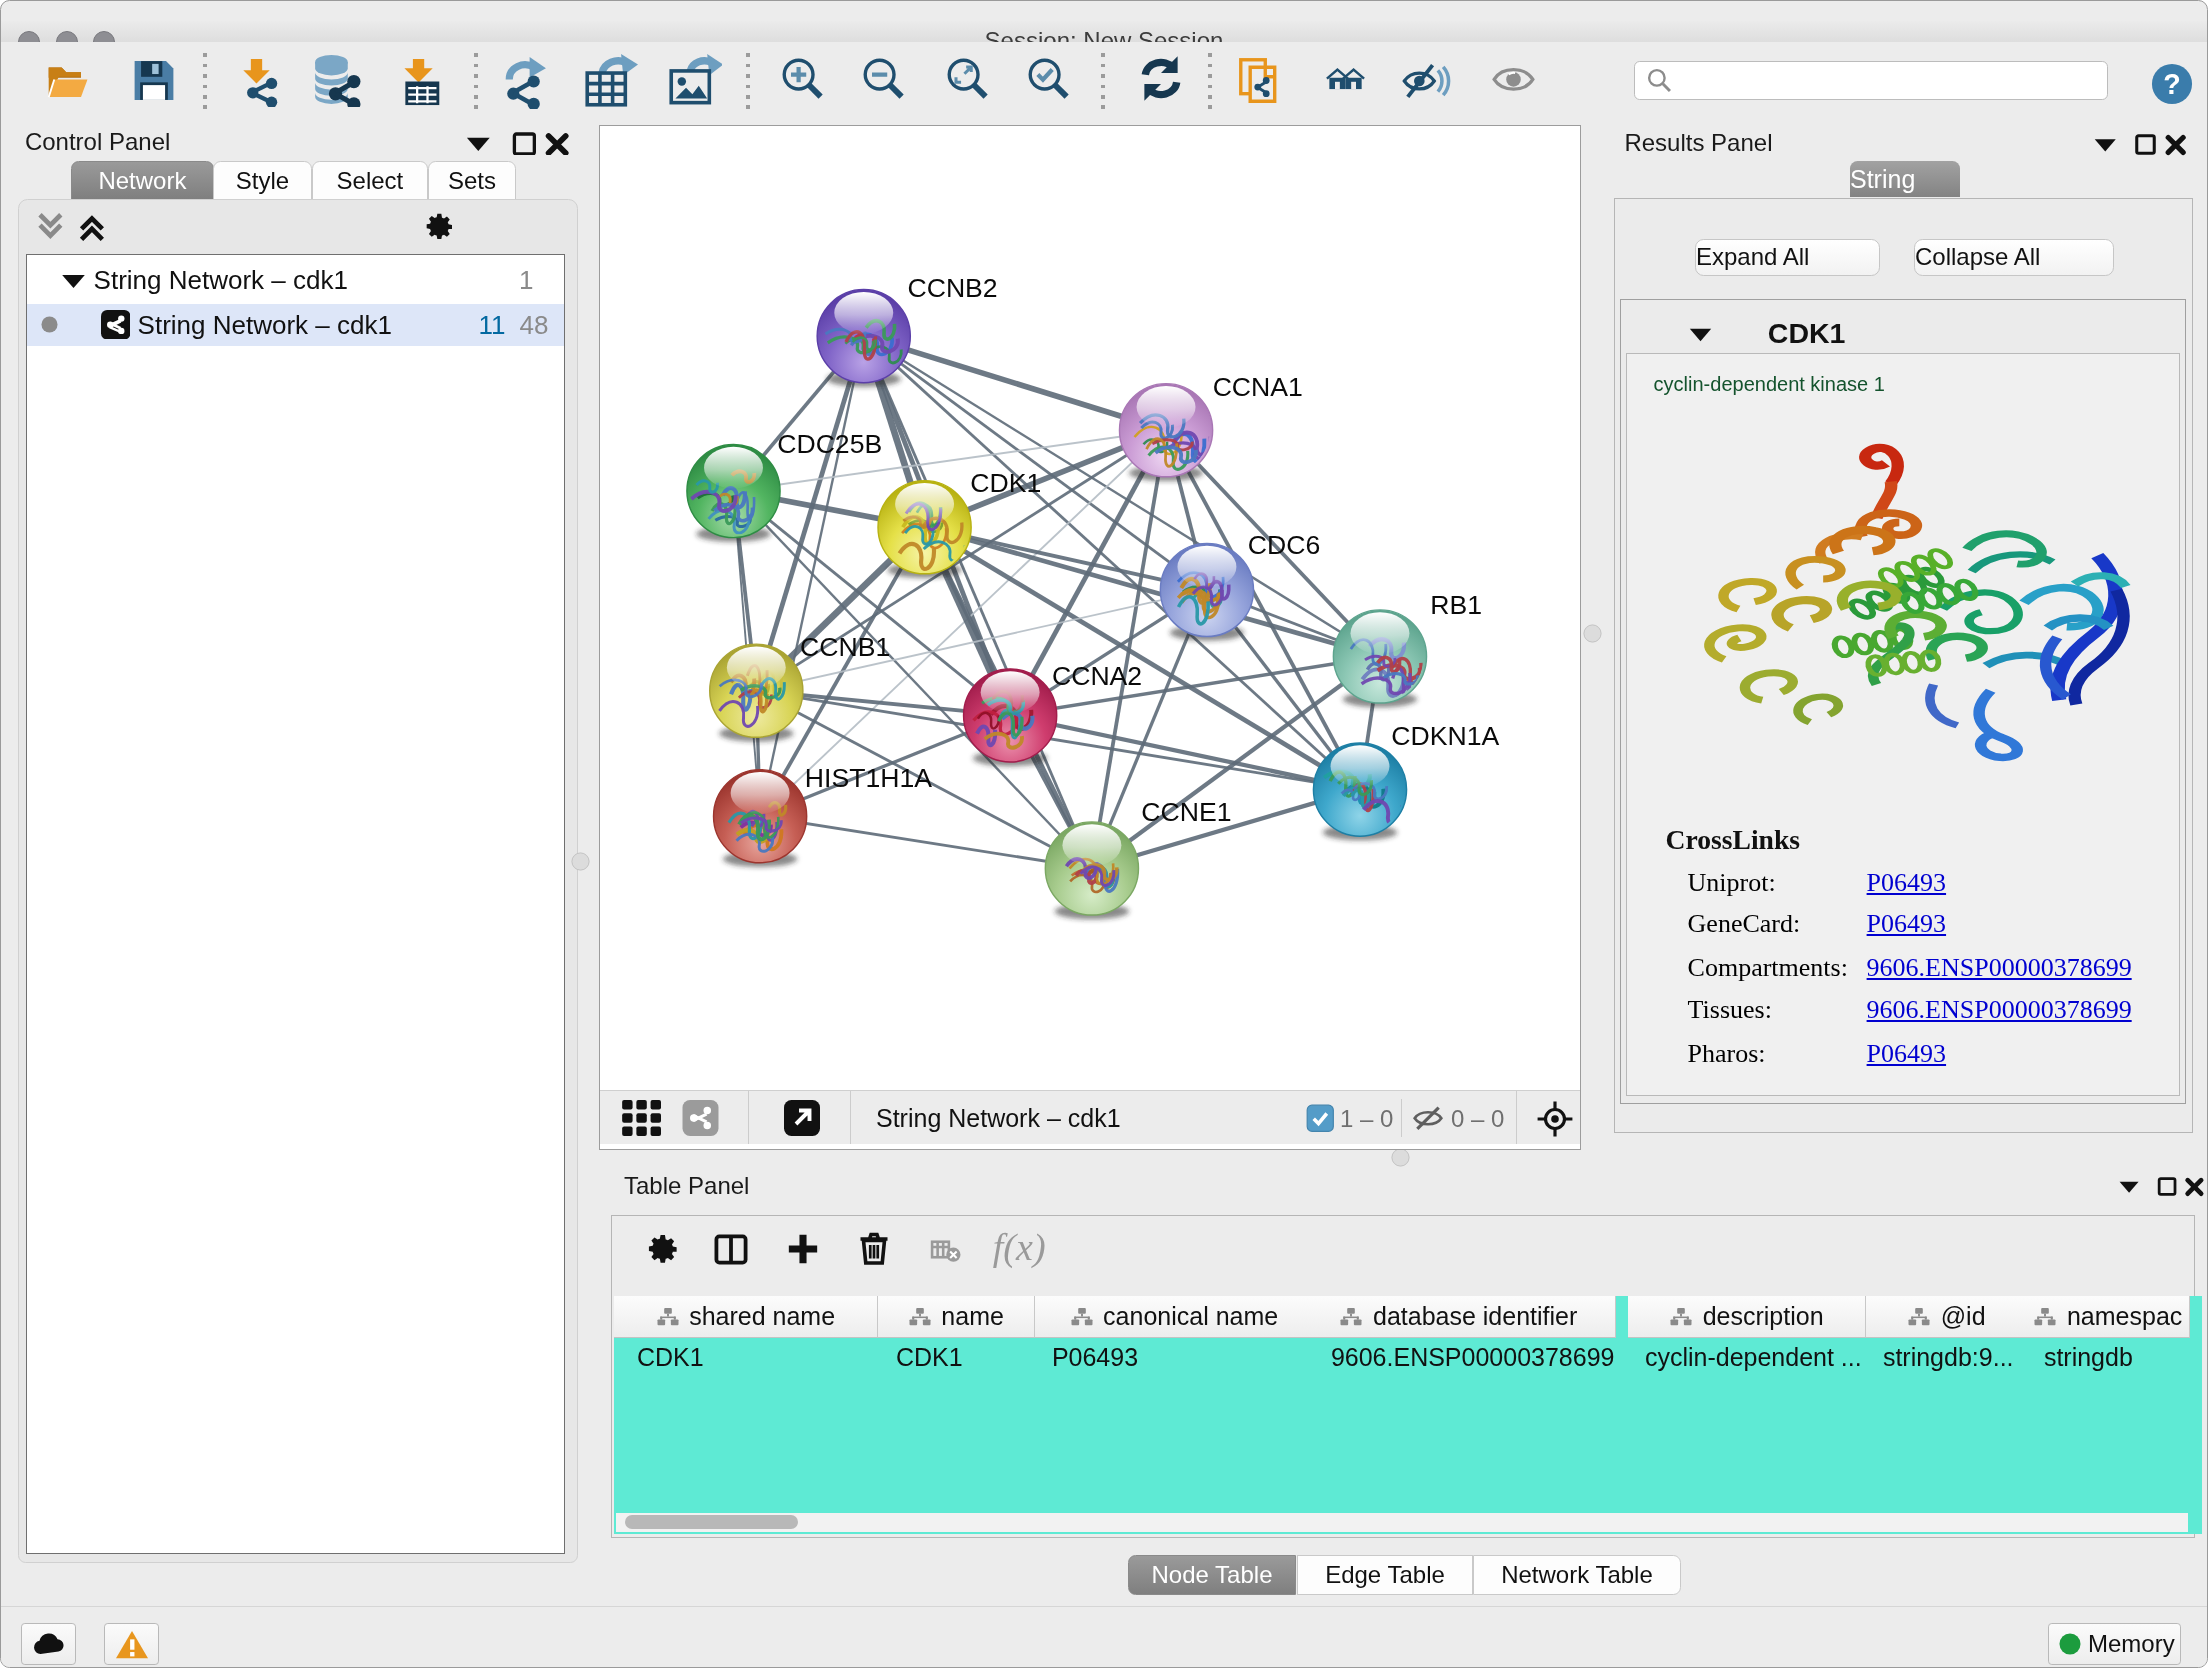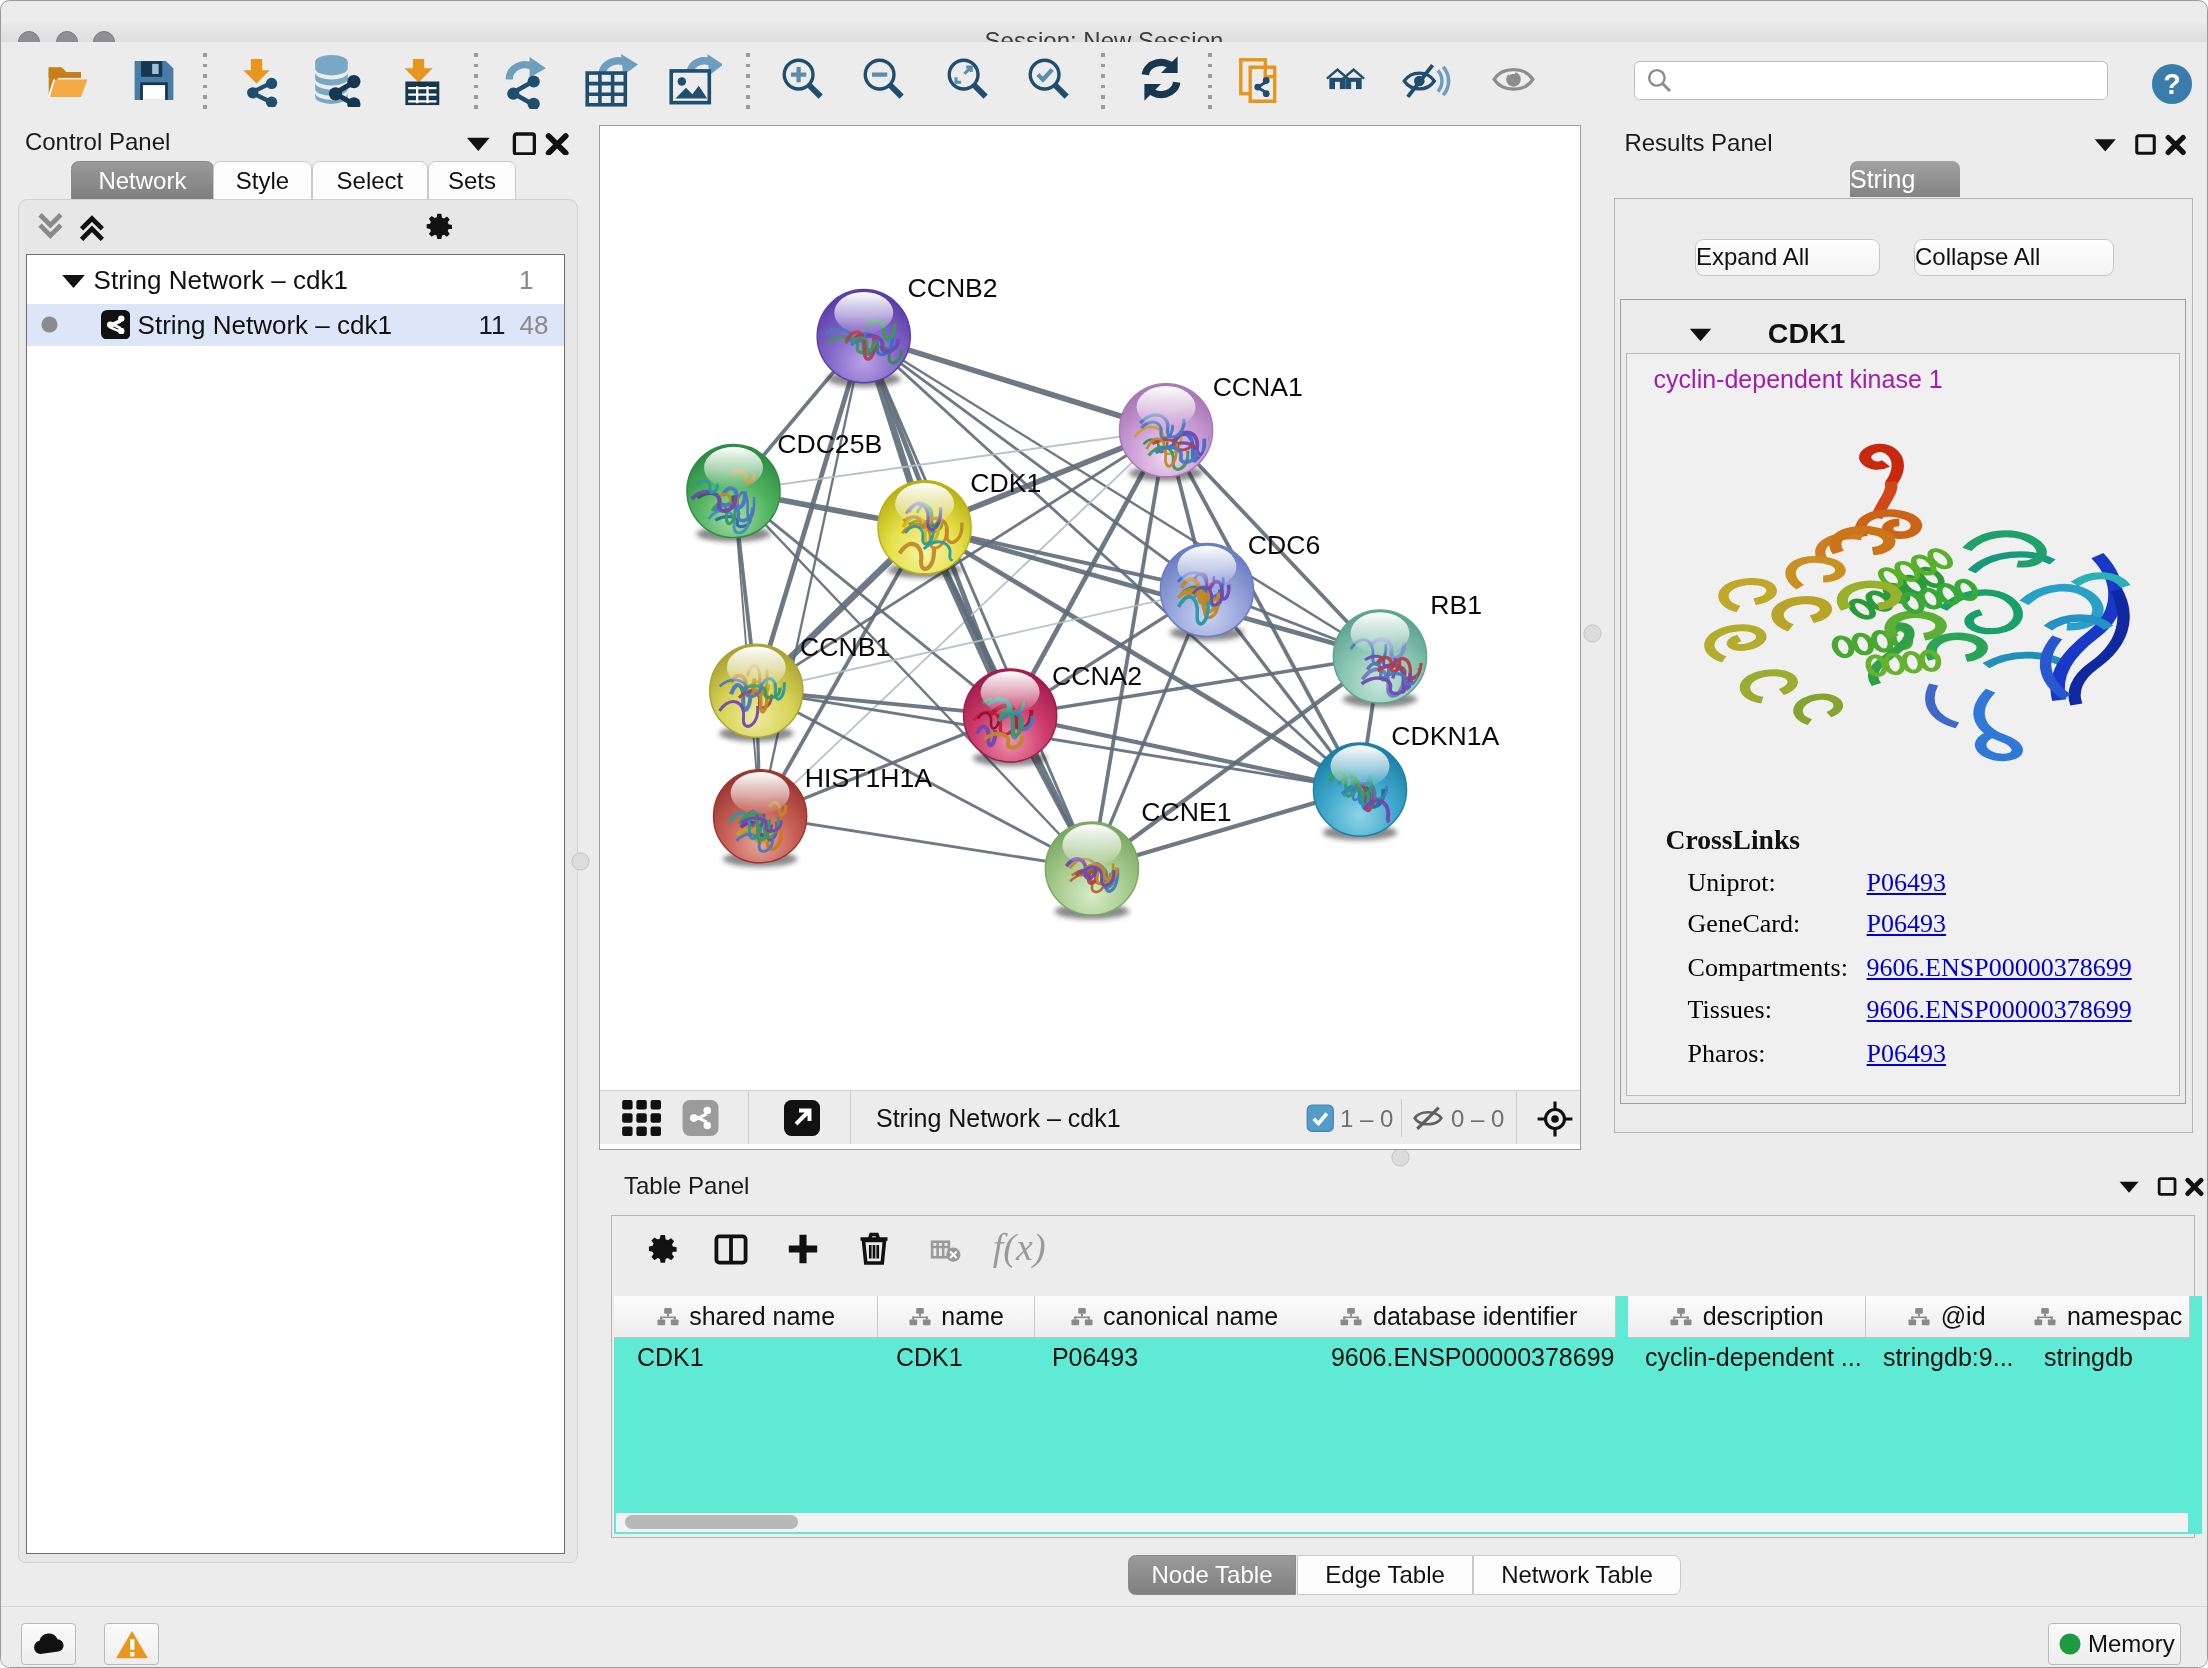--- a/index.html
+++ b/index.html
@@ -254,21 +254,21 @@
               <g fill="#fff">
                 <circle cx="16.5" cy="7" r="2.6"></circle>
                 <circle cx="7.5" cy="12" r="2.6"></circle>
                 <circle cx="16.5" cy="17" r="2.6"></circle>
                 <path d="M7.5 11l9-4 .9 1.8-9 4zM7.5 13l9 4-.9 1.8-9-4z" stroke="#fff" stroke-width="0"></path>
                 <rect x="6.8" y="10.2" width="10" height="2.2" transform="rotate(-26 12 12)"></rect>
                 <rect x="6.8" y="11.8" width="10" height="2.2" transform="rotate(26 12 12)"></rect>
               </g>
             </svg>
           <div style="position:absolute;left:111px;top:5.7px;font-size:26px;color:#111;">String Network – cdk1</div>
-          <div style="position:absolute;left:452px;top:5.7px;font-size:26px;color:#0f172a;">11</div>
+          <div style="position:absolute;left:452px;top:5.7px;font-size:26px;color:#0369a1;">11</div>
           <div style="position:absolute;left:493px;top:5.7px;font-size:26px;color:#8a8a8a;">48</div>
         </div>
       </div>
     </div>
   </div>
 
   <svg style="position:absolute;left:569px;top:850px;" width="21" height="21" viewBox="0 0 22 22">
       <circle cx="11" cy="11" r="9" fill="#dcdcdc" stroke="#c0c0c0"></circle>
     </svg>
   <svg style="position:absolute;left:1581px;top:622px;" width="21" height="21" viewBox="0 0 22 22">
@@ -688,21 +688,21 @@
     <div style="position:absolute;left:237px;top:36px;width:110px;height:36px;background:linear-gradient(#a2a2a2,#838383);border-radius:7.6px 7.6px 0 0;color:#fff;font-size:25px;text-align:left;line-height:36px;">String</div>
     <div id="res-outer">
       <div class="btn" style="left:80px;top:40px;width:185px;height:37px;line-height:34px;">Expand All</div>
       <div class="btn" style="left:299px;top:40px;width:200px;height:37px;line-height:34px;">Collapse All</div>
       <div id="res-sub">
         <svg style="position:absolute;left:67px;top:27px;" width="25" height="16" viewBox="0 0 26 18">
             <path d="M1 2 L25 2 L13 16 Z" fill="#111"></path>
           </svg>
         <div style="position:absolute;left:147px;top:17px;font-size:28.5px;font-weight:bold;color:#111;">CDK1</div>
         <div id="res-content">
-          <div style="position:absolute;left:27px;top:11px;font-size:25px;color:#a21caf;">cyclin-dependent kinase 1</div>
+          <div style="position:absolute;left:27px;top:19px;font-size:20px;color:#14532d;">cyclin-dependent kinase 1</div>
           <svg id="protein" style="position:absolute;left:21px;top:59px;" width="495" height="514" viewBox="0 0 520 540">
               <g transform="translate(0,8) scale(1,0.66)">
                 <path d="M255 100 C275 60 250 32 233 48 C220 60 236 80 250 68" fill="none" stroke="#c82810" stroke-width="13"></path>
                 <path d="M240 155 C248 125 258 115 255 97" fill="none" stroke="#d04818" stroke-width="13"></path>
                 <path d="M225 185 C215 150 250 140 272 152 C290 162 282 185 262 182 C248 180 248 162 264 162" fill="none" stroke="#cc6418" stroke-width="12"></path>
                 <path d="M185 225 C170 195 200 178 225 185" fill="none" stroke="#d07c20" stroke-width="11"></path>
                 <path d="M160 265 C140 245 150 215 185 222 C210 228 206 252 184 252" fill="none" stroke="#c89020" stroke-width="11"></path>
                 <path d="M95 300 C70 290 75 258 108 256 C135 255 138 282 112 288" fill="none" stroke="#c0a828" stroke-width="11"></path>
                 <path d="M80 380 C55 368 60 335 95 330 C122 327 128 352 104 360 C88 365 82 352 96 346" fill="none" stroke="#b4ac2c" stroke-width="11"></path>
                 <path d="M120 445 C95 440 95 408 125 402 C152 397 162 420 140 432" fill="none" stroke="#9cac30" stroke-width="11"></path>

